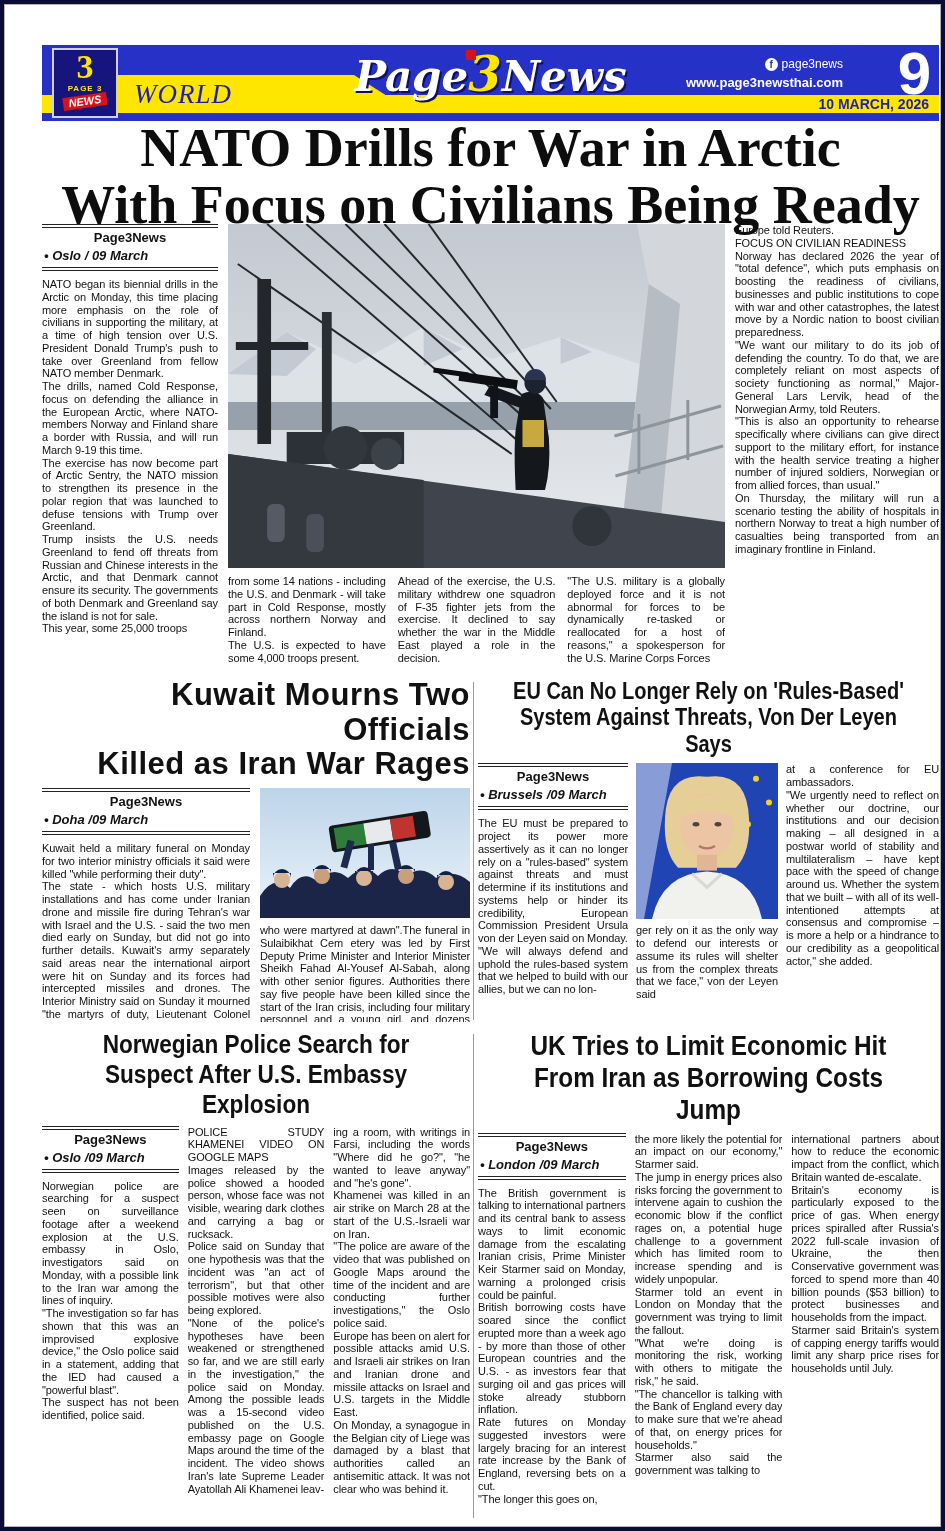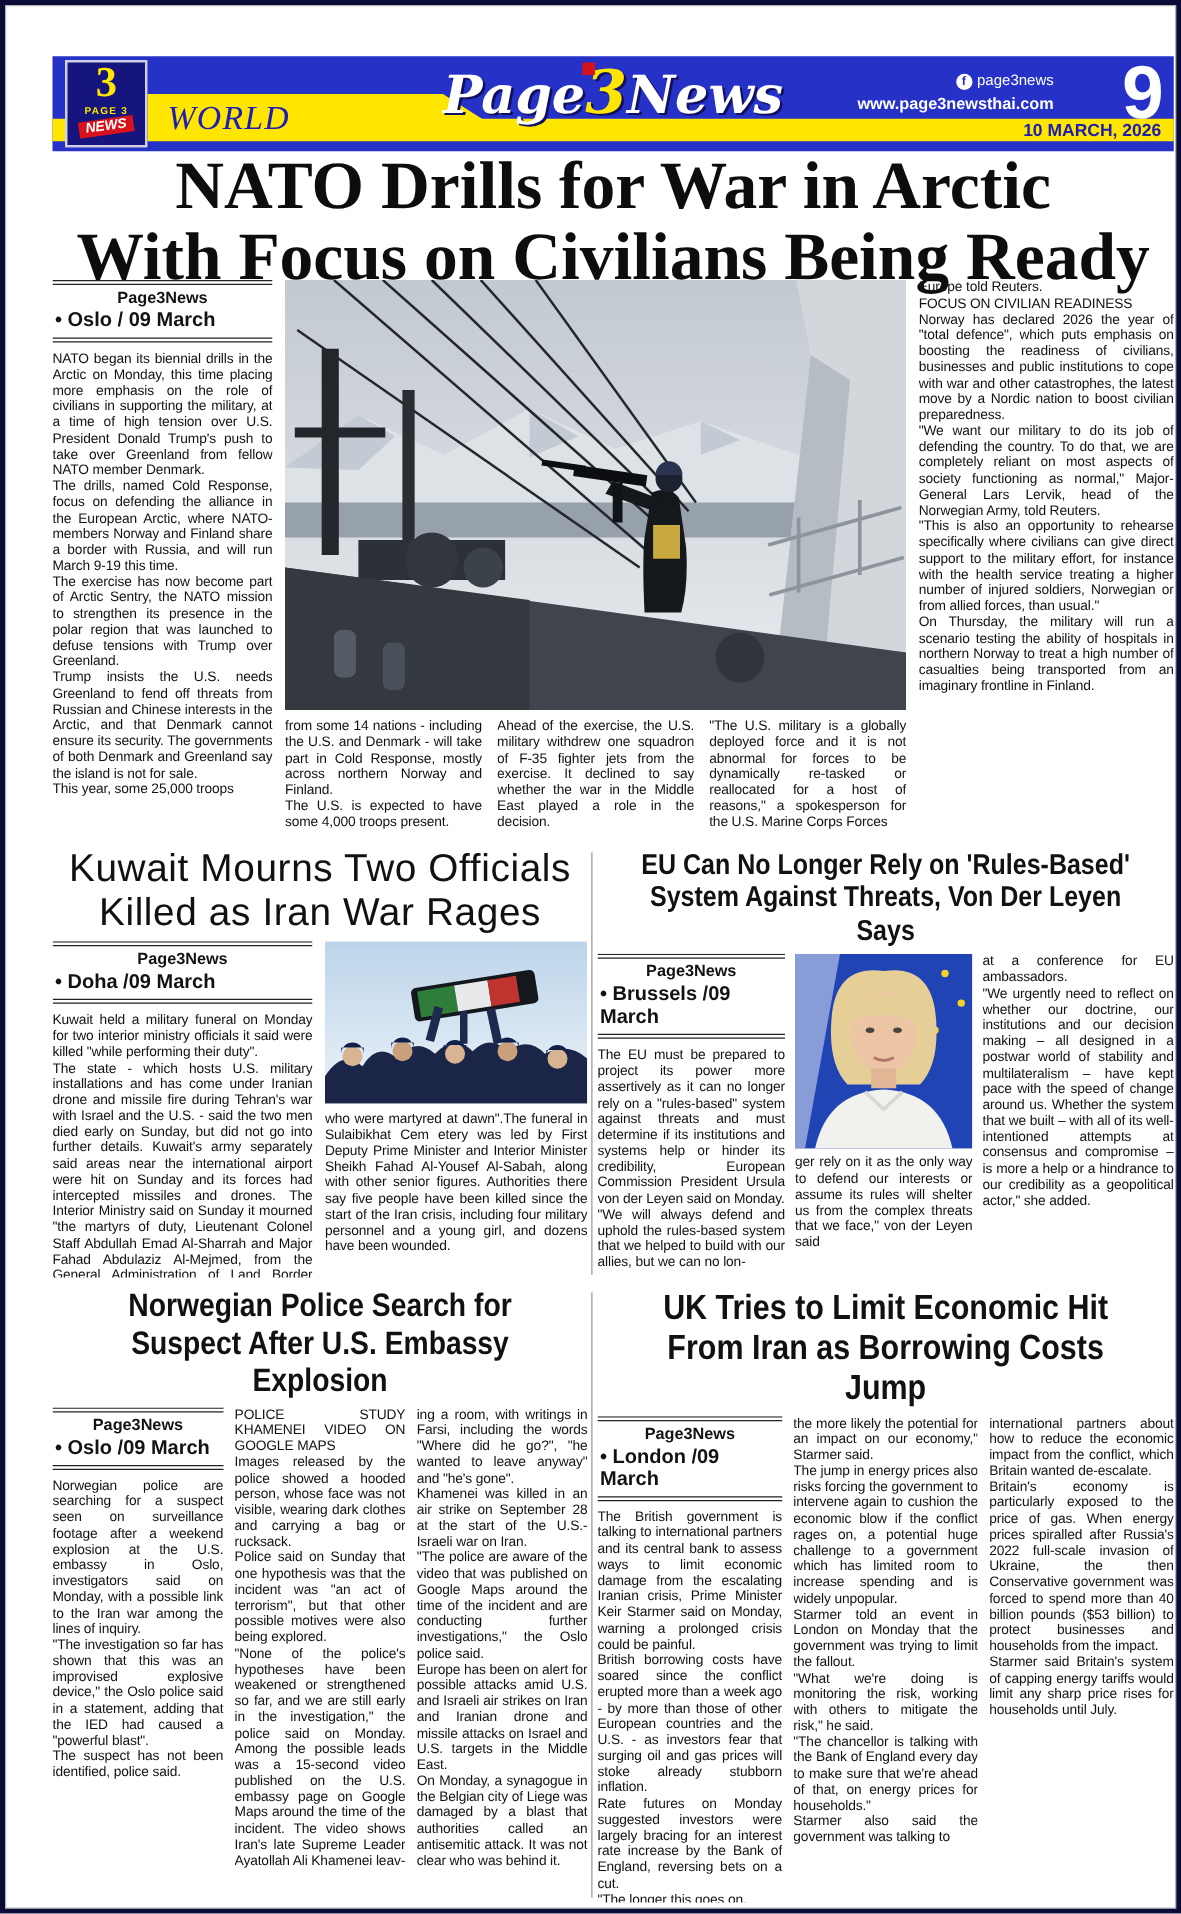--- a/index.html
+++ b/index.html
@@ -35,41 +35,41 @@
         font-size:14px;color:#1c1cb0;z-index:3;}
 
   
   .lead-head{position:absolute;left:42px;right:6px;top:120px;margin:0;text-align:center;
              font-family:"Liberation Serif",serif;font-weight:bold;font-size:54px;line-height:1.05;color:#0d0d0d;}
 
   
   .sheet p{margin:0;font-size:11px;line-height:1.16;text-align:justify;letter-spacing:-0.1px;color:#111;}
   .byline{border-top:4px double #222;border-bottom:4px double #222;padding:2px 2px 4px;margin-bottom:7px;}
   .byline .src{text-align:center;font-weight:bold;font-size:13px;}
-  .byline .loc{font-weight:bold;font-size:16px;margin-top:3px;}
+  .byline .loc{font-weight:bold;font-size:13px;margin-top:3px;font-style:italic;}
   .subhead{letter-spacing:2.5px;}
   .subhead2{letter-spacing:1.6px;font-size:11px;line-height:1.16;text-align:justify;margin:0;}
   .photo{overflow:hidden;}
   .photo svg{display:block;width:100%;height:100%;}
   .col{overflow:hidden;}
 
   
   .nato{position:absolute;left:42px;right:6px;top:224px;height:452px;display:flex;gap:10px;overflow:hidden;}
   .nato-left{width:176px;flex:none;}
   .nato-center{flex:1;display:flex;flex-direction:column;}
   .nato-photo{height:344px;margin-bottom:7px;}
   .nato-sub{display:flex;gap:12px;flex:1;overflow:hidden;}
   .nato-sub .col{flex:1;}
   .nato-right{width:204px;flex:none;}
 
   
   .story{position:absolute;overflow:hidden;}
   .story h2{margin:0 0 6px;text-align:center;color:#111;}
   .kuwait{left:42px;top:678px;width:428px;height:344px;}
-  .kuwait h2{font-weight:normal;font-size:31px;line-height:1.12;letter-spacing:0.5px;}
+  .kuwait h2{font-weight:bold;font-size:31px;line-height:1.12;letter-spacing:0.5px;text-align:right;}
   .kw-body{display:flex;gap:10px;}
   .kw-c1{width:208px;flex:none;}
   .kw-c2{flex:1;}
   .kw-photo{height:130px;margin-bottom:6px;}
 
   .eu{left:478px;top:678px;width:461px;height:344px;}
   .condensed{font-family:"Liberation Sans",sans-serif;font-weight:bold;transform:scaleX(0.87);transform-origin:50% 0;}
   .eu h2{font-size:23px;line-height:1.15;}
   .eu-body{display:flex;gap:8px;}
   .eu-c1{width:150px;flex:none;}
@@ -338,21 +338,21 @@
       <div class="col">
         <p class="subhead2">POLICE STUDY KHAMENEI VIDEO ON GOOGLE MAPS</p>
         <div>
             <p>Images released by the police showed a hooded person, whose face was not visible, wearing dark clothes and carrying a bag or rucksack.</p>
             <p>Police said on Sunday that one hypothesis was that the incident was "an act of terrorism", but that other possible motives were also being explored.</p>
             <p>"None of the police's hypotheses have been weakened or strengthened so far, and we are still early in the investigation," the police said on Monday. Among the possible leads was a 15-second video published on the U.S. embassy page on Google Maps around the time of the incident. The video shows Iran's late Supreme Leader Ayatollah Ali Khamenei leav-</p>
           </div>
       </div>
       <div class="col">
           <p>ing a room, with writings in Farsi, including the words "Where did he go?", "he wanted to leave anyway" and "he's gone".</p>
-          <p>Khamenei was killed in an air strike on September 28 at the start of the U.S.-Israeli war on Iran.</p>
+          <p>Khamenei was killed in an air strike on March 28 at the start of the U.S.-Israeli war on Iran.</p>
           <p>"The police are aware of the video that was published on Google Maps around the time of the incident and are conducting further investigations," the Oslo police said.</p>
           <p>Europe has been on alert for possible attacks amid U.S. and Israeli air strikes on Iran and Iranian drone and missile attacks on Israel and U.S. targets in the Middle East.</p>
           <p>On Monday, a synagogue in the Belgian city of Liege was damaged by a blast that authorities called an antisemitic attack. It was not clear who was behind it.</p>
         </div>
     </div>
   </section>
 
   <section class="story uk">
     <h2 class="condensed">
       <div>UK Tries to Limit Economic Hit</div>

